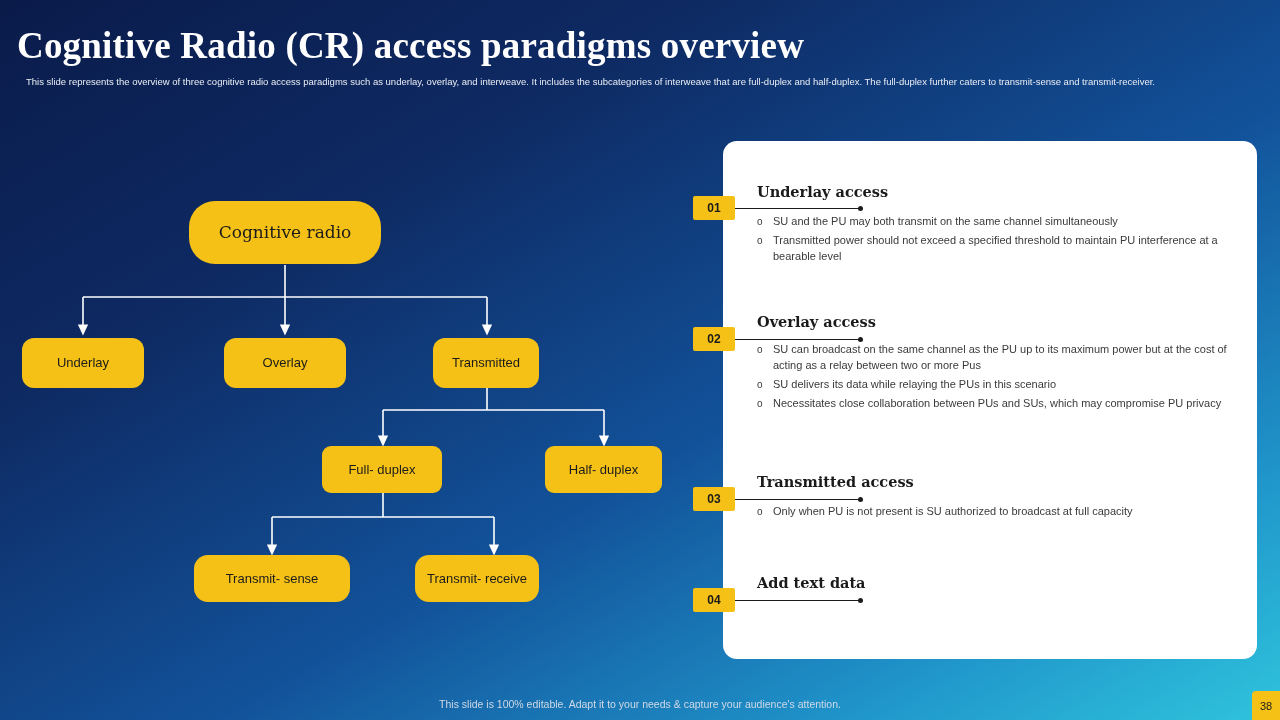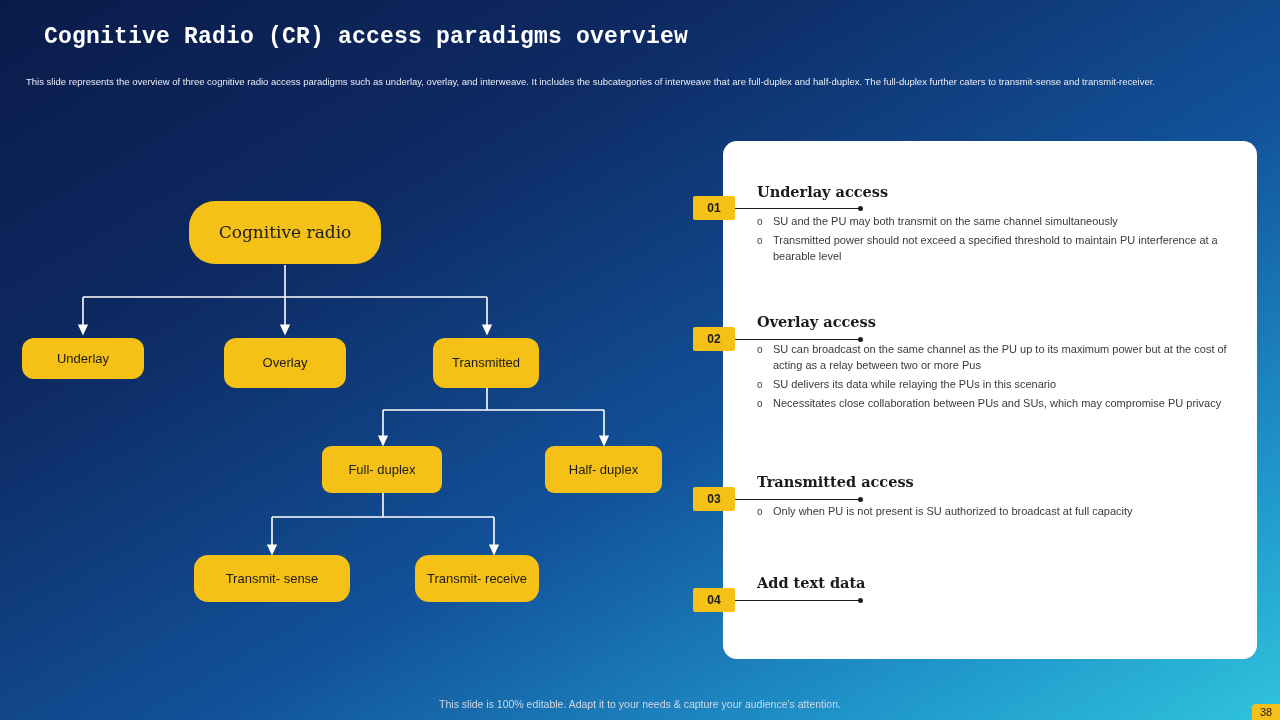--- a/index.html
+++ b/index.html
@@ -8,24 +8,24 @@
     font-family: "Liberation Sans", sans-serif;
     background: linear-gradient(150deg, #0a1b4a 0%, #0e2a63 28%, #12529a 58%, #1f93c9 82%, #2fc4dd 100%);
     position: relative;
     overflow: hidden;
     color: #ffffff;
   }
 
   
   .title {
     position: absolute;
-    left: 44px;
+    left: 17px;
     top: 24px;
-    font-family: Liberation Mono, monospace;
-    font-size: 23px;
+    font-family: Liberation Serif, serif;
+    font-size: 37px;
     font-weight: 700;
     letter-spacing: 0.2px;
     color: #ffffff;
     white-space: nowrap;
   }
   .subtitle {
     position: absolute;
     left: 26px;
     top: 75px;
     width: 1200px;
@@ -108,21 +108,21 @@
   .footer-note {
     position: absolute;
     left: 0; right: 0; bottom: 10px;
     text-align: center;
     font-size: 10.5px;
     color: #cfd8e6;
   }
   .page-num {
     position: absolute;
     right: 0; bottom: 0;
-    width: 28px; height: 16px;
+    width: 28px; height: 29px;
     background: #f5c116;
     color: #1b1b1b;
     font-size: 11px;
     display: flex; align-items: center; justify-content: center;
     border-top-left-radius: 4px;
   }
 </style>
 </head>
 <body>
 
@@ -150,21 +150,21 @@
     <path d="M604,410 L604,441" stroke="#ffffff" stroke-width="1.6" fill="none" marker-end="url(#arrowhead)"></path>
 
     <path d="M383,493 L383,517" stroke="#ffffff" stroke-width="1.6" fill="none"></path>
     <path d="M272,517 L494,517" stroke="#ffffff" stroke-width="1.6" fill="none"></path>
     <path d="M272,517 L272,550" stroke="#ffffff" stroke-width="1.6" fill="none" marker-end="url(#arrowhead)"></path>
     <path d="M494,517 L494,550" stroke="#ffffff" stroke-width="1.6" fill="none" marker-end="url(#arrowhead)"></path>
   </svg>
 
   <div class="node root" style="left:189px; top:201px; width:192px; height:63px;">Cognitive radio</div>
 
-  <div class="node lvl2" style="left:22px; top:338px; width:122px; height:41px;">Underlay</div>
+  <div class="node lvl2" style="left:22px; top:338px; width:122px; height:50px;">Underlay</div>
   <div class="node lvl2" style="left:224px; top:338px; width:122px; height:50px;">Overlay</div>
   <div class="node lvl2" style="left:433px; top:338px; width:106px; height:50px;">Transmitted</div>
 
   <div class="node lvl3" style="left:322px; top:446px; width:120px; height:47px;">Full- duplex</div>
   <div class="node lvl3" style="left:545px; top:446px; width:117px; height:47px;">Half- duplex</div>
 
   <div class="node lvl4" style="left:194px; top:555px; width:156px; height:47px;">Transmit- sense</div>
   <div class="node lvl4" style="left:415px; top:555px; width:124px; height:47px;">Transmit- receive</div>
 </div>
 

